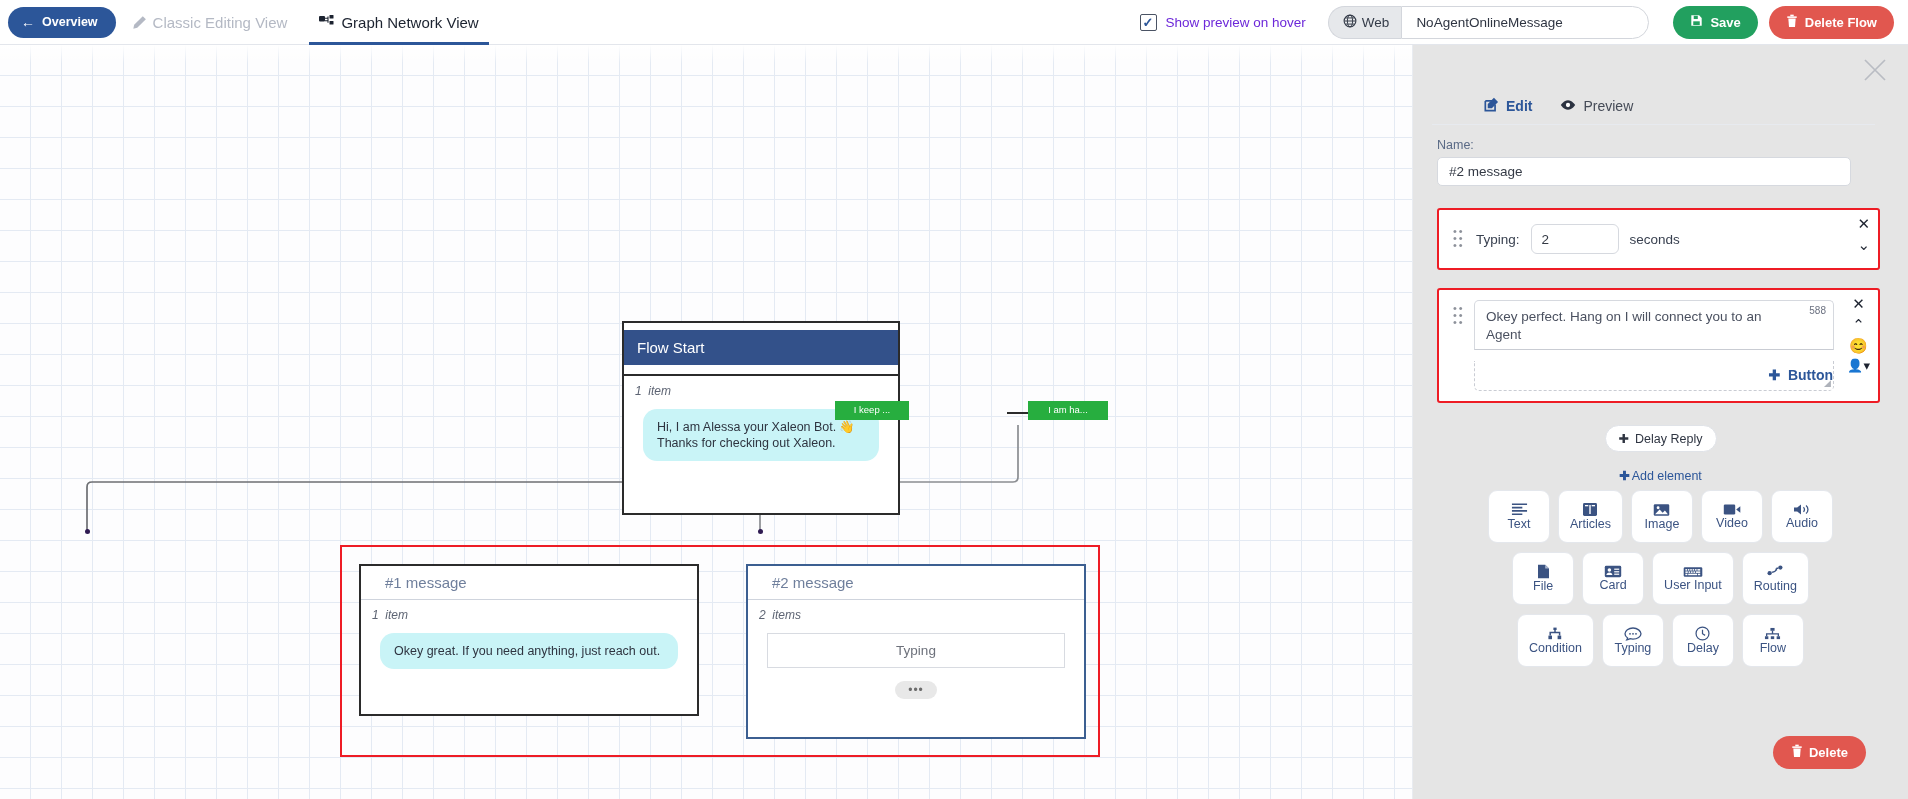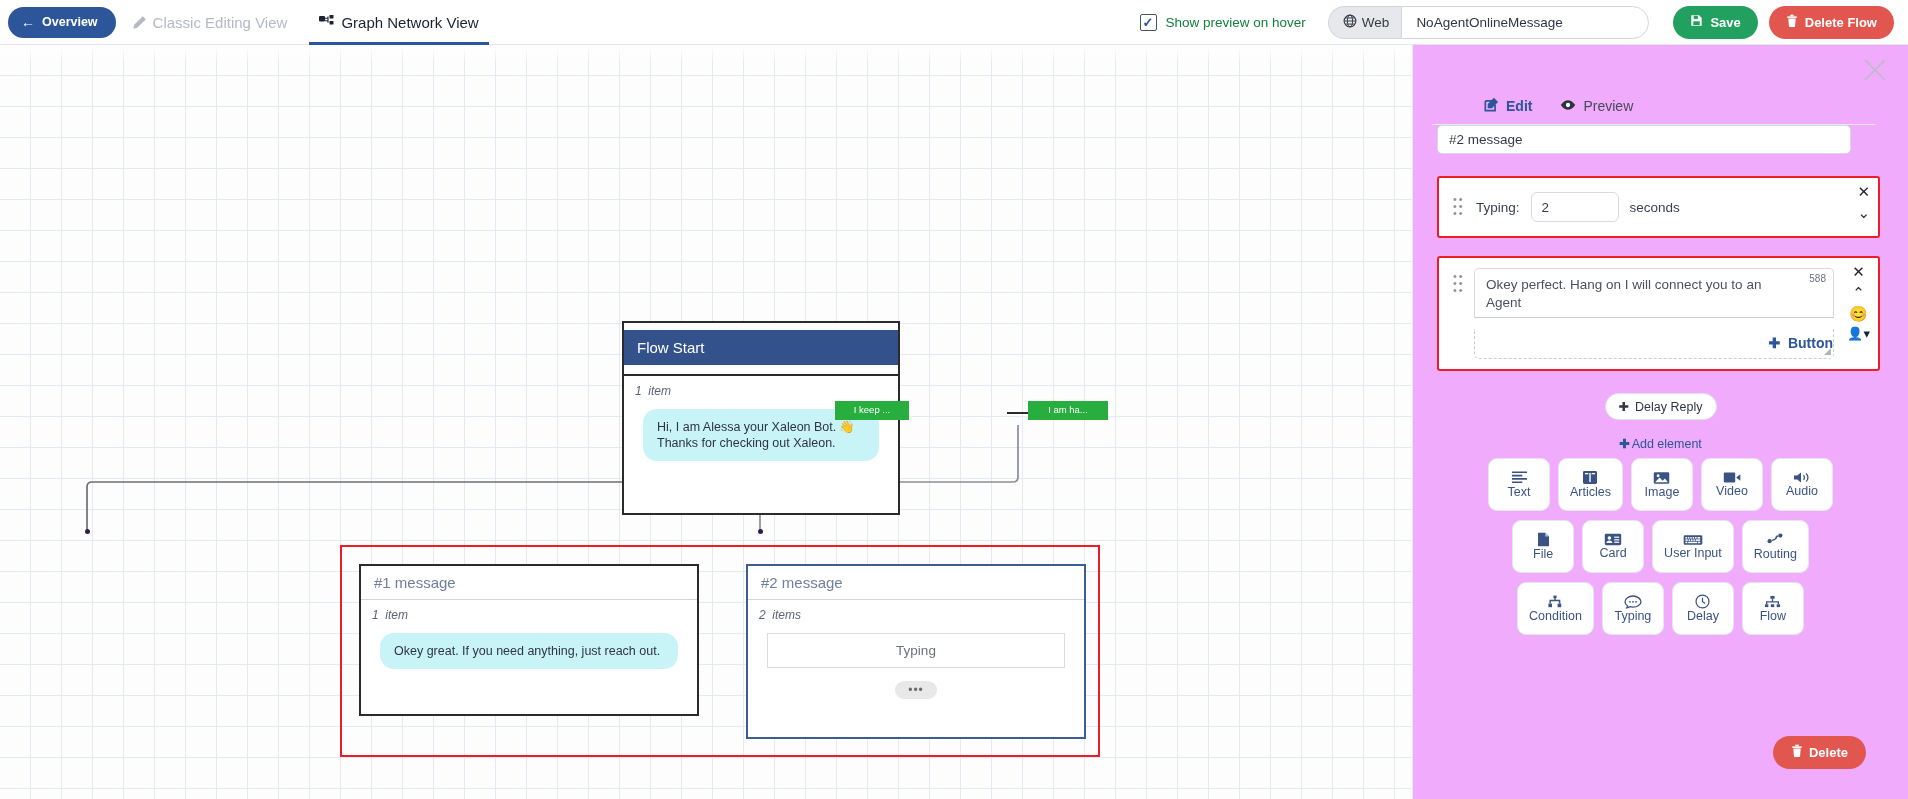--- a/index.html
+++ b/index.html
@@ -57,21 +57,21 @@
     display: flex; align-items: center;
     padding-right: 14px;
     gap: 0;
   }
   .chk-wrap { display: flex; align-items: center; gap: 9px; margin-right: 22px; cursor: pointer; }
   .chk {
     width: 17px; height: 17px; border: 1.5px solid #4a5364; border-radius: 2px;
     background: #fff; display: flex; align-items: center; justify-content: center;
     color: #2c5699; font-size: 13px; line-height: 1; font-weight: bold;
   }
-  .chk-label { font-size: 13.5px; color: #15803d; white-space: nowrap; }
+  .chk-label { font-size: 13.5px; color: #6d28d9; white-space: nowrap; }
 
   .url-group { display: flex; align-items: stretch; height: 33px; margin-right: 24px; }
   .url-prefix {
     background: #e6e8eb;
     border: 1px solid #d3d6dc;
     border-right: none;
     border-radius: 17px 0 0 17px;
     display: flex; align-items: center; gap: 5px;
     padding: 0 12px 0 14px;
     font-size: 13.5px; color: #343b48;
@@ -124,21 +124,21 @@
   .node.selected { border: 2px solid #3c5f91; }
 
   .node-head-start {
     background: #33518a; color: #fff;
     font-size: 15px;
     padding: 9px 13px;
     margin-top: 7px;
   }
   .node-head-plain {
     color: #6f7f9c; font-size: 15px;
-    padding: 8px 13px;
+    padding: 8px 24px;
     border-bottom: 1px solid #cfd4dd;
     background: #fff;
   }
   .node-count {
     font-size: 12px; color: #5d6473;
     font-style: italic;
     padding: 8px 0 0 11px;
   }
   .bubble {
     margin: 11px 19px 0 19px;
@@ -181,21 +181,21 @@
   }
   .port {
     position: absolute; width: 5px; height: 5px; border-radius: 50%;
     background: #2f1b52;
   }
 
   
   .panel {
     position: absolute; top: 45px; left: 1412px;
     width: 496px; height: 754px;
-    background: #f0abfc;
+    background: #e5e5e5;
     border-left: 1px solid #e9ecf1;
     z-index: 20;
   }
   .panel-close {
     position: absolute; top: 12px; right: 20px;
     width: 26px; height: 26px; cursor: pointer;
     color: #b9bcc3;
   }
   .panel-tabs {
     display: flex; align-items: center; gap: 28px;
@@ -458,20 +458,21 @@
         <span>
           <svg width="16" height="12" viewBox="0 0 18 12">
             <path d="M9 0.6C4.2 0.6 1 6 1 6s3.2 5.4 8 5.4S17 6 17 6 13.8 0.6 9 0.6z" fill="#2b3240"></path>
             <circle cx="9" cy="6" r="2.4" fill="#fff"></circle>
           </svg>
         </span>
         <span>Preview</span>
       </div>
     </div>
 
+    <div class="field-label">Name:</div>
     <input class="name-input" type="text" value="#2 message" style="">
 
     <div class="elem-card" style="margin-top:22px;">
       <div class="typing-row">
         <div class="grip">
           <div>••</div>
             <div>••</div>
             <div>••</div>
         </div>
         <span class="lbl">Typing:</span>

